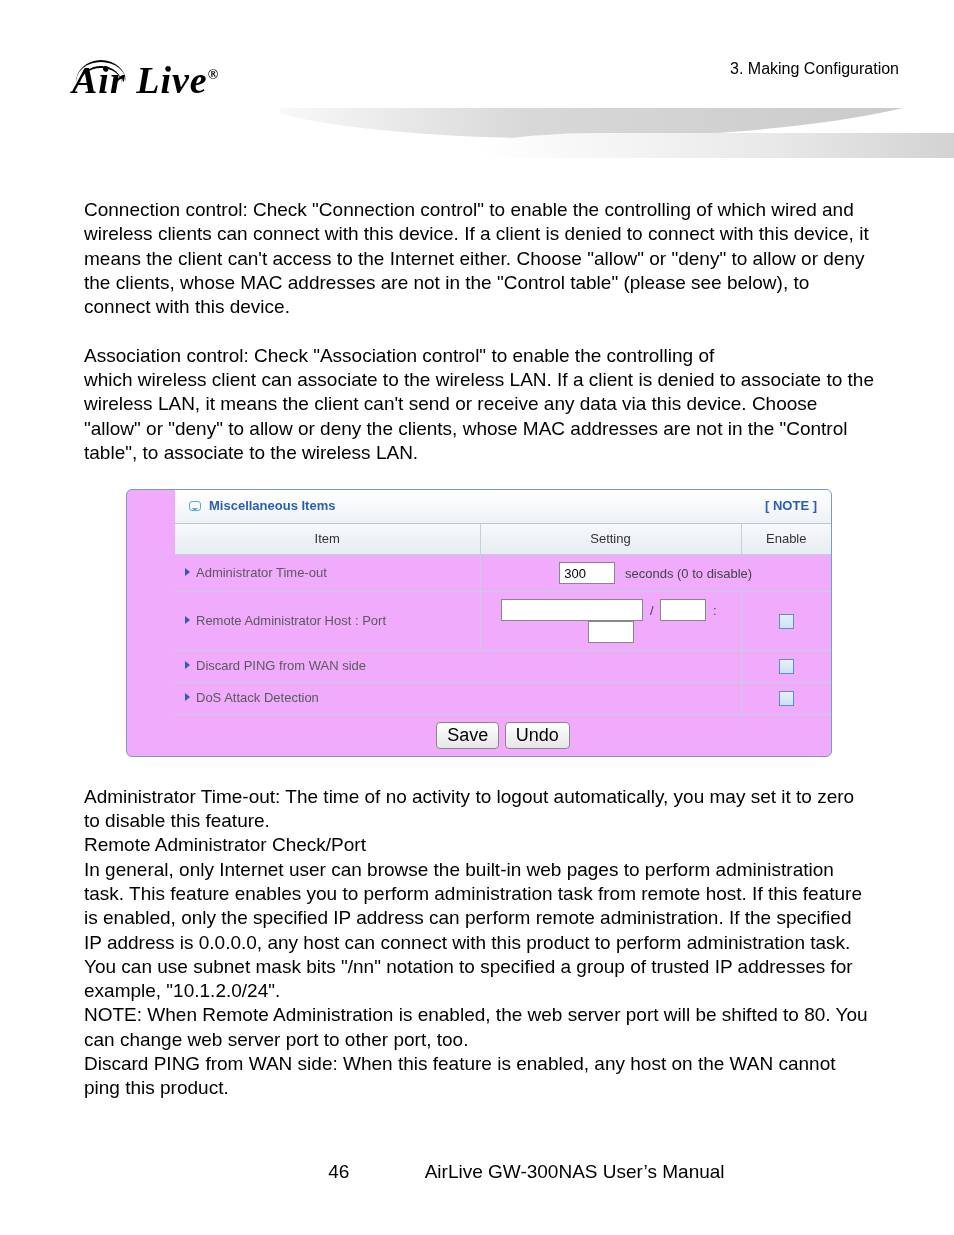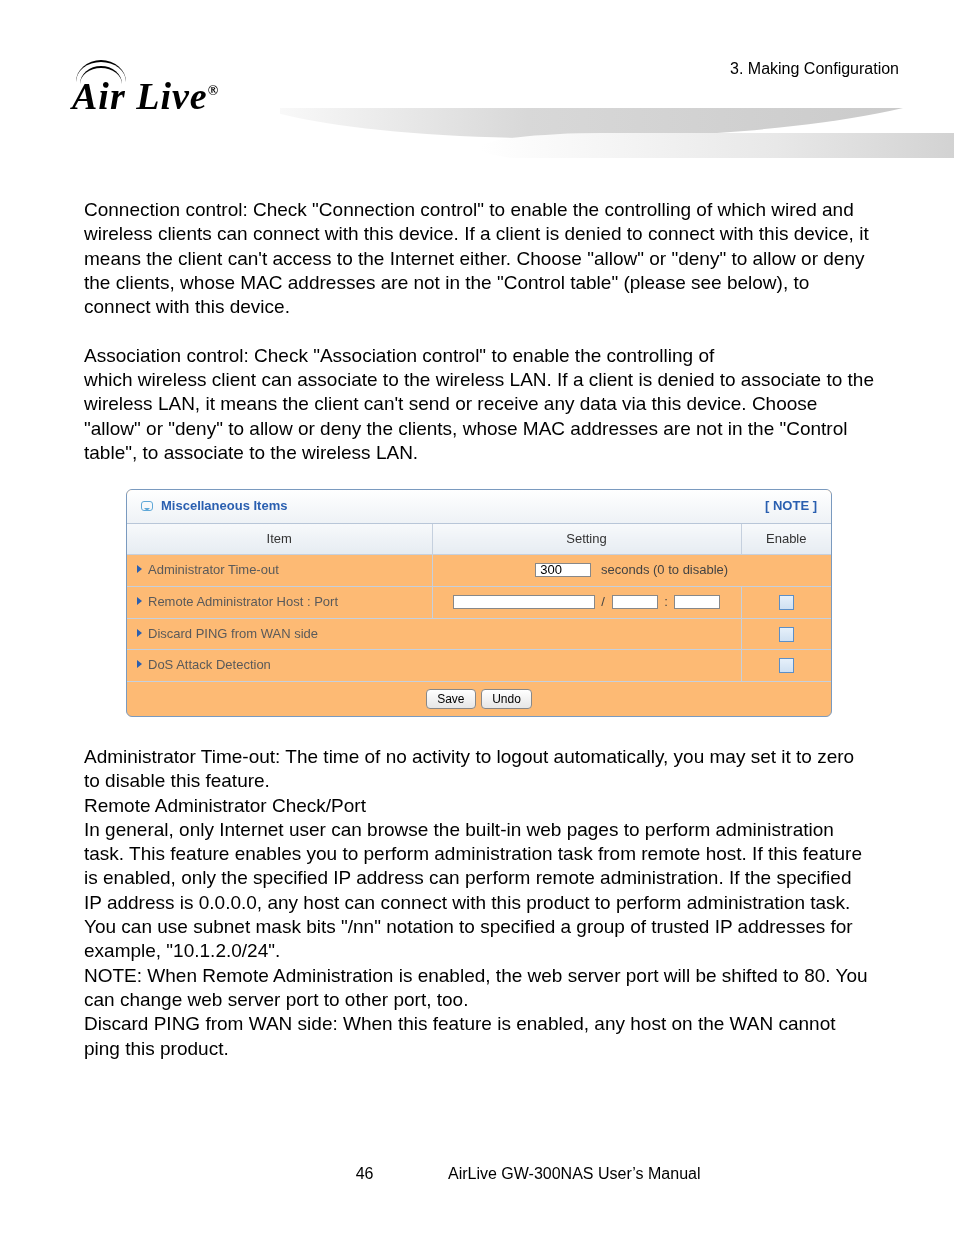--- a/index.html
+++ b/index.html
@@ -16,21 +16,21 @@
     height: 170px;
   }
   .chapter-title {
     position: absolute;
     top: 60px;
     right: 55px;
     font-size: 16px;
   }
   .logo {
     position: absolute;
-    top: 74px;
+    top: 58px;
     left: 72px;
     font-family: "Times New Roman", serif;
     font-size: 38px;
     font-weight: bold;
     font-style: italic;
     letter-spacing: 1px;
   }
   .logo sup { font-size: 14px; vertical-align: super; }
   .logo-arc {
     position: absolute;
@@ -85,26 +85,27 @@
     line-height: 1.28;
   }
   .content p { margin-bottom: 24px; }
   .content .tight { margin-bottom: 0; }
 
   
   .panel-wrap {
     margin: 10px auto 28px;
     width: 706px;
     border: 1px solid #7a9abf;
-    background: #fdba74;
+    background: #f0abfc;
     font-size: 13px;
     font-family: Verdana, Arial, sans-serif;
     color: #333;
     border-radius: 6px;
     overflow: hidden;
+    padding-left: 48px;
   }
   .panel-title {
     display: flex;
     align-items: center;
     justify-content: space-between;
     background: linear-gradient(#ffffff, #eef2f6);
     border-bottom: 1px solid #b8c6d8;
     padding: 8px 14px;
   }
   .panel-title-left {
@@ -161,52 +162,52 @@
     border-bottom: 4px solid transparent;
     border-left: 5px solid #2a5fb0;
     margin-right: 6px;
     vertical-align: 1px;
   }
   .txt-in {
     border: 1px solid #888;
     padding: 2px 4px;
     font-size: 13px;
     background: #fff;
-    height: 14px;
+    height: 22px;
   }
   .txt-in.small { width: 56px; }
   .txt-in.med { width: 142px; }
   .txt-in.tiny { width: 46px; }
   .cb {
     width: 15px; height: 15px;
     border: 1px solid #5c8fc7;
     background: linear-gradient(#e6f0fa, #cfe0f2);
     display: inline-block;
     vertical-align: middle;
   }
   .btn-row { text-align: center; padding: 8px 0 10px; }
   .btn {
     border: 1px solid #888;
     border-radius: 4px;
     background: linear-gradient(#fff, #e6e6e6);
     padding: 2px 10px;
-    font-size: 12px;
+    font-size: 18px;
     font-family: inherit;
     cursor: pointer;
     margin: 0 1px;
   }
   .seconds-lbl { margin-left: 6px; color: #444; }
   .sep { margin: 0 3px; color: #444; }
 
   .footer {
     position: absolute;
     bottom: 52px;
     left: 0; right: 0;
     text-align: center;
-    font-size: 16px;
+    font-size: 19px;
   }
   .footer .pn { display: inline-block; width: 120px; text-align: right; }
   .footer .ft { display: inline-block; margin-left: 70px; }
 </style>
 </head>
 <body>
 
 <div class="header">
   <div class="chapter-title">3.  Making  Configuration</div>
   <div class="logo-arc"></div>

